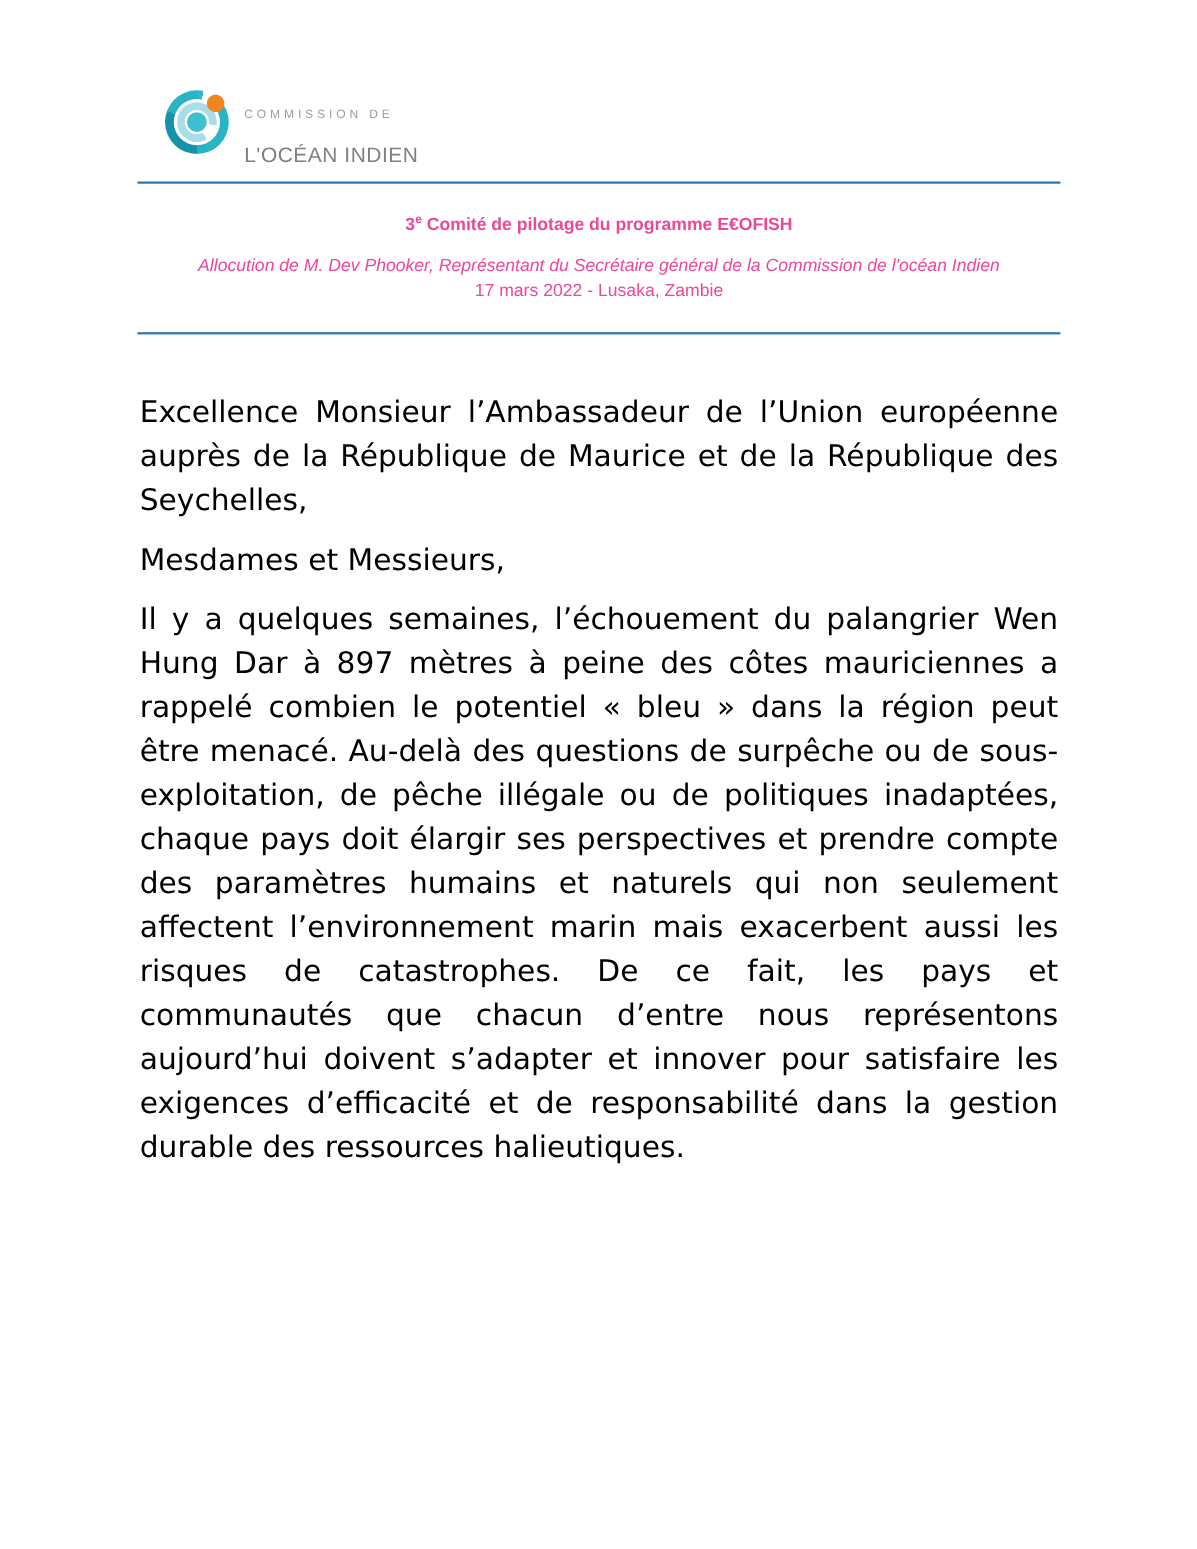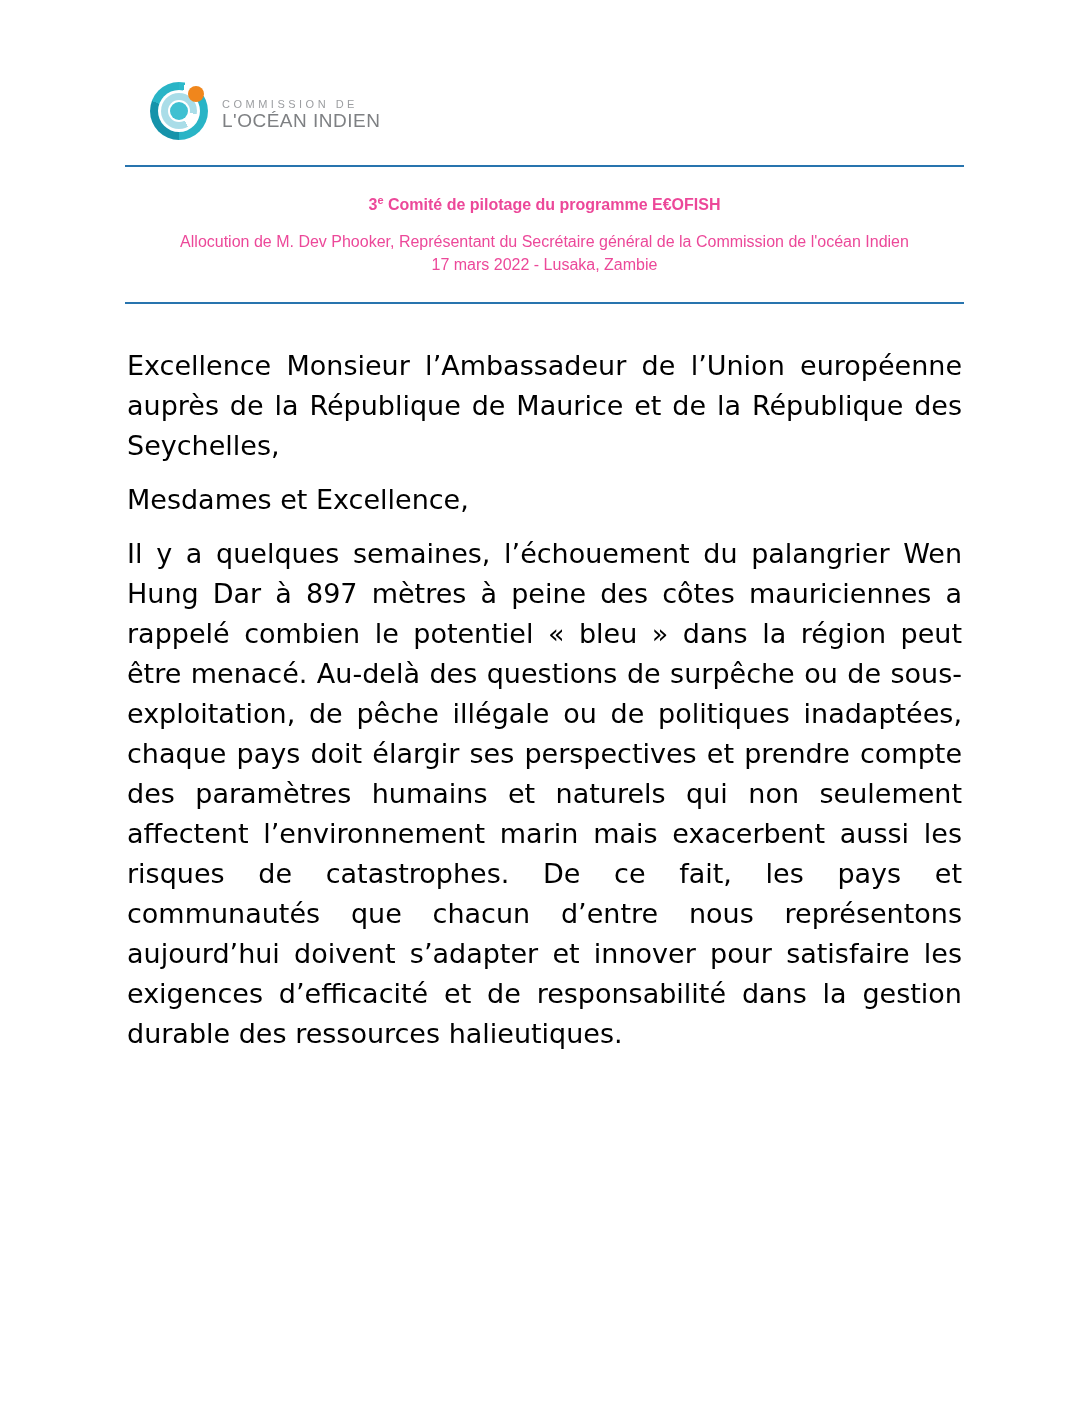--- a/index.html
+++ b/index.html
@@ -36,42 +36,42 @@
   .swirl .center-dot {
     position:absolute; left:20px; top:20px; width:18px; height:18px;
     border-radius:50%; background:#3fc0d1;
   }
   .swirl .orange-dot {
     position:absolute; left:38px; top:4px; width:16px; height:16px;
     border-radius:50%; background:#f0861c;
   }
   .logo-text { position:absolute; left:72px; top:18px; font-family:"Liberation Sans", sans-serif; }
   .logo-line1 { font-size:11px; letter-spacing:3.5px; color:#9b9da0; white-space:nowrap; }
-  .logo-line2 { font-size:19px; letter-spacing:0.5px; color:#7e8083; margin-top:0; white-space:nowrap; }
+  .logo-line2 { font-size:19px; letter-spacing:0.5px; color:#7e8083; margin-top:21px; white-space:nowrap; }
 
   
   .rule-blue { position:absolute; left:125px; width:839px; height:2px; background:#2874ae; }
   .rule-top { top:165px; }
   .rule-mid { top:302px; }
   .rule-footer { position:absolute; left:125px; top:1288px; width:839px; height:3px; background:#c9914e; }
 
   
   .doc-header {
     position:absolute; left:125px; top:191px; width:839px;
     text-align:center; font-family:"Liberation Sans", sans-serif;
     font-size:16px; line-height:19px; color:#ec4899;
   }
   .doc-title { font-weight:bold; }
   .doc-title sup { font-size:11px; }
-  .doc-subtitle { margin-top:18px; }
+  .doc-subtitle { margin-top:18px;font-style:italic; }
   .doc-dateline { margin-top:4px; }
 
   
   .doc-body {
-    position:absolute; left:127px; top:346px; width:835px;
+    position:absolute; left:127px; top:356px; width:835px;
     font-size:27px; line-height:40px; text-align:justify;
   }
   .doc-body p { margin:0 0 14px 0; }
   .doc-body p.lead-gap { }
 
   
   .page-number {
     position:absolute; left:125px; top:1297px; width:838px;
     text-align:right; font-size:22px; line-height:26px;
     font-family:"DejaVu Sans", sans-serif; color:#000;
@@ -104,20 +104,20 @@
       <span>3</span><sup>e</sup><span> Comité de pilotage du programme E€OFISH</span>
     </div>
     <div class="doc-subtitle">Allocution de M. Dev Phooker, Représentant du Secrétaire général de la Commission de l'océan Indien</div>
     <div class="doc-dateline">17 mars 2022 - Lusaka, Zambie</div>
   </div>
 
   <div class="rule-blue rule-mid"></div>
 
   <div class="doc-body">
     <p>Excellence Monsieur l’Ambassadeur de l’Union européenne auprès de la République de Maurice et de la République des Seychelles,</p>
-    <p>Mesdames et Excellence,</p>
+    <p>Mesdames et Messieurs,</p>
     <p class="lead-gap">Il y a quelques semaines, l’échouement du palangrier Wen Hung Dar à 897 mètres à peine des côtes mauriciennes a rappelé combien le potentiel « bleu » dans la région peut être menacé. Au-delà des questions de surpêche ou de sous-exploitation, de pêche illégale ou de politiques inadaptées, chaque pays doit élargir ses perspectives et prendre compte des paramètres humains et naturels qui non seulement affectent l’environnement marin mais exacerbent aussi les risques de catastrophes. De ce fait, les pays et communautés que chacun d’entre nous représentons aujourd’hui doivent s’adapter et innover pour satisfaire les exigences d’efficacité et de responsabilité dans la gestion durable des ressources halieutiques.</p>
   </div>
 
   <div class="rule-footer"></div>
   <div class="page-number">1</div>
 
 </div>
 
 </body></html>

